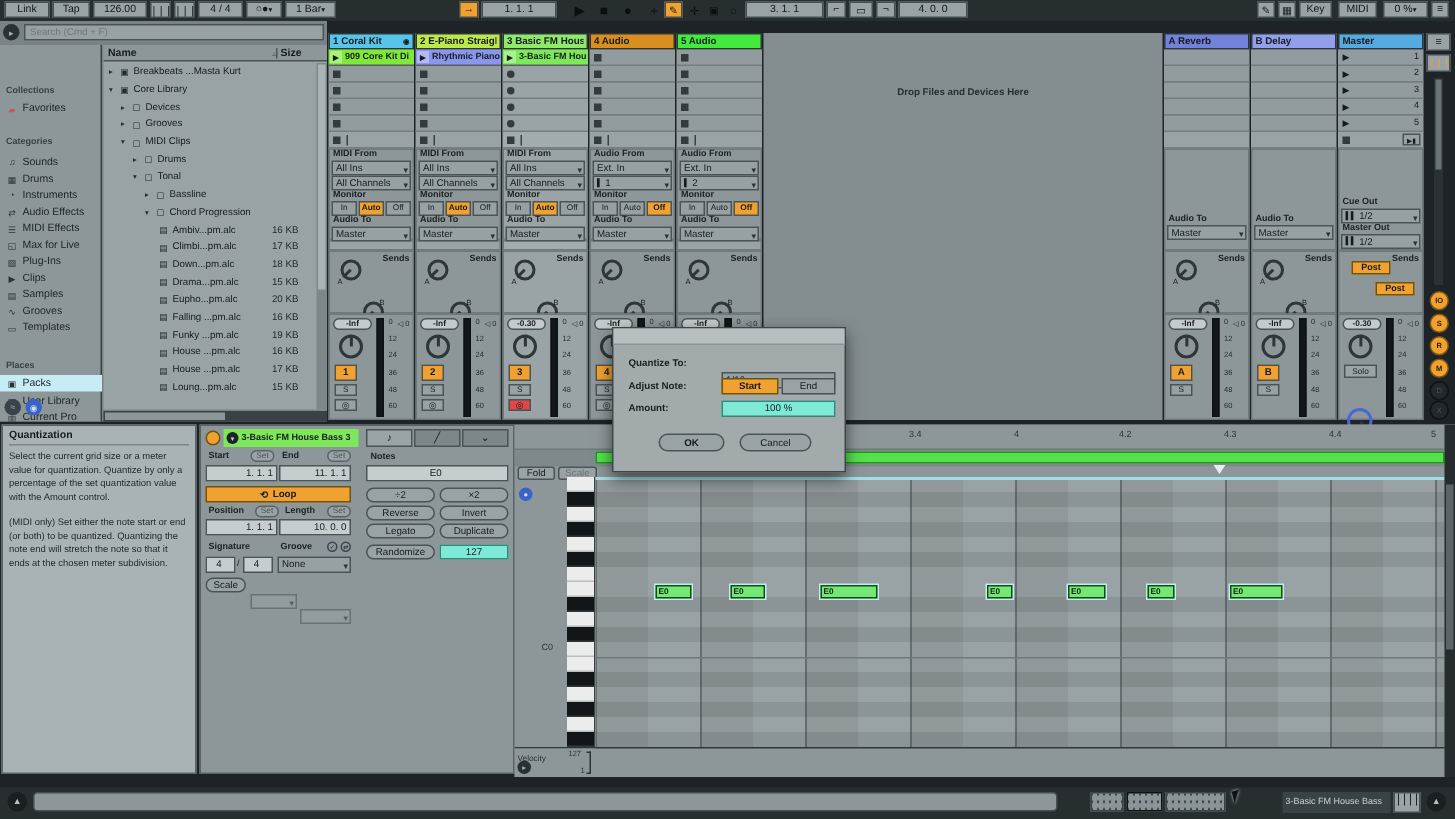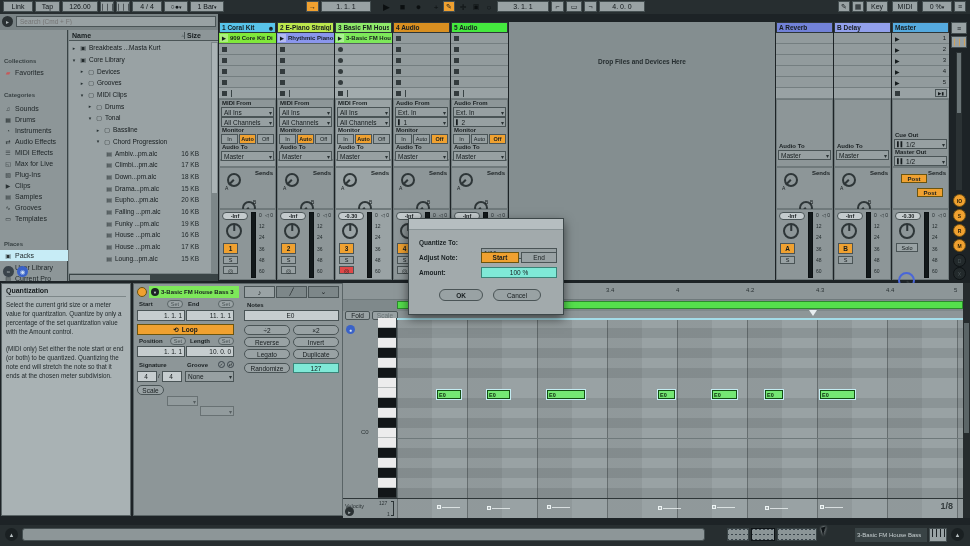--- a/index.html
+++ b/index.html
@@ -934,31 +934,20 @@
     </div>
 
     <div class="abs" style="left:0;top:215px;width:620px;height:1px;background:#2e3638"></div>
     <div class="abs" style="left:0;top:216px;width:54px;height:19px;background:#8d9698">
       <span class="abs" style="left:2px;top:4px;font-size:5.5px;color:#2b3335">Velocity</span>
       <span class="abs" style="left:36px;top:1px;font-size:5px;color:#2b3335">127</span>
       <span class="abs" style="left:44px;top:12px;font-size:5px;color:#2b3335">1</span>
       <span class="abs" style="left:48px;top:2px;width:3px;height:15px;border-top:1px solid #2b3335;border-bottom:1px solid #2b3335;border-right:1px solid #2b3335"></span>
     </div>
     <div class="abs circ" style="left:2px;top:224px;width:9px;height:9px;background:#2a3133;color:#aab2b4;font-size:5px">▸</div>
-    <div class="abs" style="left:54px;top:216px;width:566px;height:19px;background:#99a2a4">
-      <div class="abs" style="left:0;top:0;width:566px;height:19px;background:repeating-linear-gradient(90deg,rgba(0,0,0,.06) 0 35px,rgba(0,0,0,0) 35px 70px),repeating-linear-gradient(90deg,rgba(25,32,34,.35) 0 1px,transparent 1px 70px)"></div>
-      <div class="abs vmark" style="left:40px;top:6px"></div>
-      <div class="abs vmark" style="left:90px;top:7px"></div>
-      <div class="abs vmark" style="left:150px;top:6px"></div>
-      <div class="abs vmark" style="left:261px;top:7px"></div>
-      <div class="abs vmark" style="left:315px;top:6px"></div>
-      <div class="abs vmark" style="left:368px;top:7px"></div>
-      <div class="abs vmark" style="left:423px;top:6px"></div>
-      <span class="abs" style="right:10px;top:2px;font-size:9px;font-weight:bold;color:#333b3d">1/8</span>
-    </div>
 
     <div class="abs" style="left:620px;top:0;width:7px;height:235px;background:#262c2e">
         <div style="margin:1px;margin-top:40px;height:110px;background:#5b6567"></div>
       </div>
   </div>
 
   <div class="abs" style="left:408px;top:218px;width:156px;height:97px;background:#a2aaac;border:1px solid #3d4749;box-shadow:0 4px 10px rgba(0,0,0,.55);z-index:50">
     <div style="height:11px;background:#b6bec0;border-bottom:1px solid #8a9496"></div>
     <span class="abs dlg-lbl" style="left:10px;top:20px">Quantize To:</span>
     <div class="abs dd" style="left:72px;top:18px;width:76px;height:11px">1/16</div>

